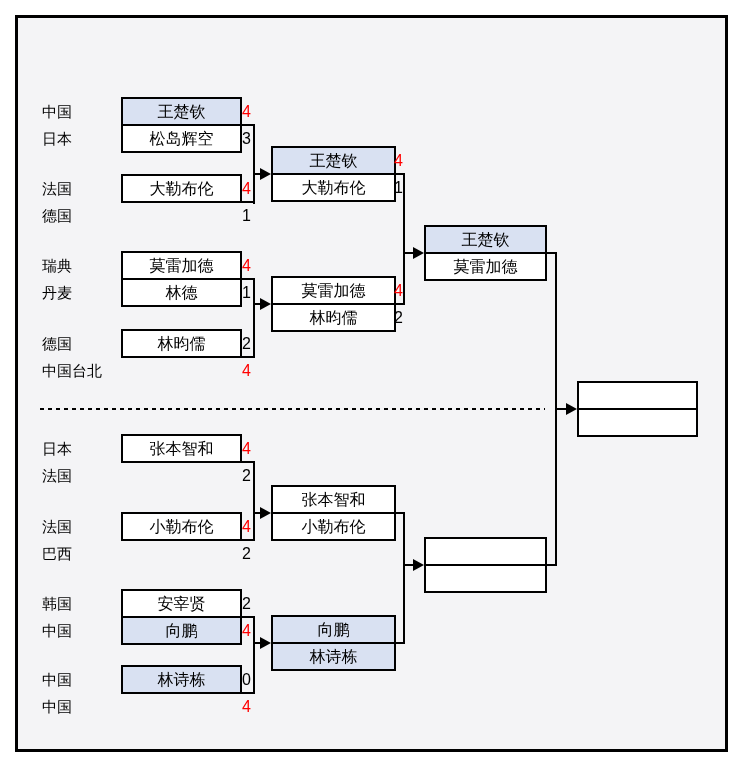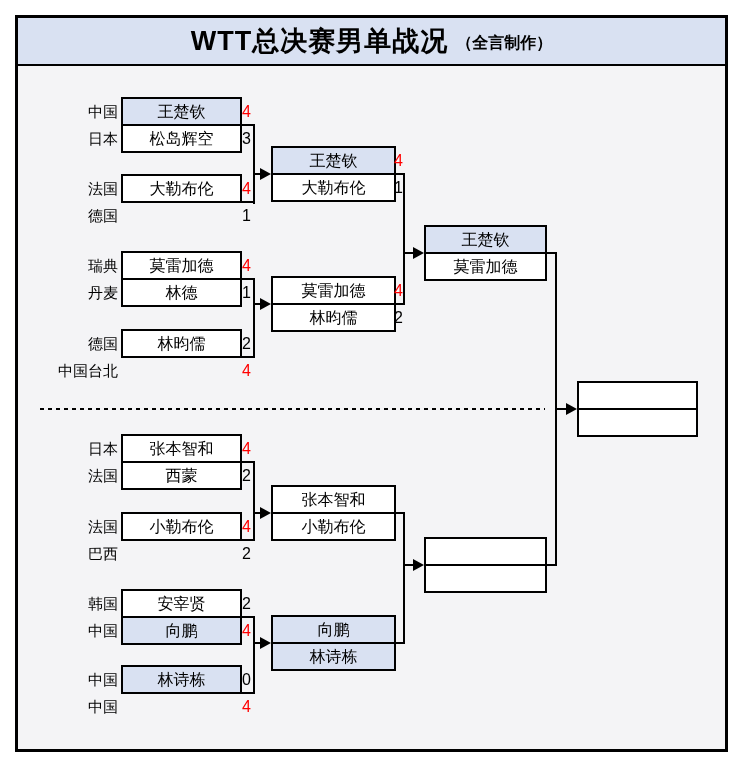--- a/index.html
+++ b/index.html
@@ -2,42 +2,38 @@
 <html><head>
 <meta charset="utf-8">
 <style>
   html,body{margin:0;padding:0;background:#ffffff;}
   body{width:745px;height:766px;position:relative;font-family:"Liberation Sans","DejaVu Sans",sans-serif;color:#000;}
   .canvas{position:relative;width:745px;height:766px;background:#fff;overflow:hidden;}
   .frame{position:absolute;left:15px;top:15px;width:713px;height:737px;border:3px solid #000;background:#F4F4F6;box-sizing:border-box;}
   .titlebar{position:absolute;left:18px;top:18px;width:707px;height:48px;background:#D9E1F2;border-bottom:2px solid #000;box-sizing:border-box;display:flex;align-items:center;justify-content:center;gap:8px;}
   .title-main{font-size:27px;font-weight:bold;letter-spacing:1px;}
   .title-sub{font-size:16px;font-weight:bold;padding-top:5px;}
-  .country{position:absolute;left:42px;width:76px;height:25px;line-height:25px;text-align:right;font-size:15px;}
+  .country{position:absolute;left:42px;width:76px;height:25px;line-height:25px;text-align:left;font-size:15px;}
   .mbox{position:absolute;border:2px solid #000;background:#4d7c0f;box-sizing:content-box;}
   .cell{height:25px;line-height:25px;text-align:center;font-size:16px;background:#FFFFFF;}
   .cell + .cell{border-top:2px solid #000;}
   .cell[data-hl="true"]{background:#D9E1F2;}
   .score{position:absolute;width:15px;height:25px;line-height:25px;text-align:center;font-size:16px;color:#000;}
   .score[data-win="true"]{color:#FF0000;}
   .vl{position:absolute;width:2px;background:#000;}
   .hl{position:absolute;height:2px;background:#000;}
   .tri{position:absolute;width:0;height:0;border-top:6px solid transparent;border-bottom:6px solid transparent;border-left:11px solid #000;}
   .dashline{position:absolute;left:40px;top:408px;width:505px;height:2px;background-image:repeating-linear-gradient(90deg,#000 0 4px,transparent 4px 8px);}
 </style>
 </head>
 <body>
 
 <div class="canvas">
   <div class="frame"></div>
 
-  <div class="titlebar">
-    <span class="title-main">WTT总决赛男单战况</span>
-    <span class="title-sub">（全言制作）</span>
-  </div>
 
   <div class="country" style="top:99px">中国</div>
   <div class="country" style="top:126px">日本</div>
   <div class="country" style="top:176px">法国</div>
   <div class="country" style="top:203px">德国</div>
   <div class="country" style="top:253px">瑞典</div>
   <div class="country" style="top:280px">丹麦</div>
   <div class="country" style="top:331px">德国</div>
   <div class="country" style="top:358px">中国台北</div>
   <div class="country" style="top:436px">日本</div>
@@ -58,21 +54,20 @@
   </div>
   <div class="mbox" style="left:121px;top:251px;width:117px">
     <div class="cell" data-hl="false">莫雷加德</div>
     <div class="cell" data-hl="false">林德</div>
   </div>
   <div class="mbox" style="left:121px;top:329px;width:117px">
     <div class="cell" data-hl="false">林昀儒</div>
   </div>
   <div class="mbox" style="left:121px;top:434px;width:117px">
     <div class="cell" data-hl="false">张本智和</div>
-    <div class="cell" data-hl="false">西蒙</div>
   </div>
   <div class="mbox" style="left:121px;top:512px;width:117px">
     <div class="cell" data-hl="false">小勒布伦</div>
   </div>
   <div class="mbox" style="left:121px;top:589px;width:117px">
     <div class="cell" data-hl="false">安宰贤</div>
     <div class="cell" data-hl="true">向鹏</div>
   </div>
   <div class="mbox" style="left:121px;top:665px;width:117px">
     <div class="cell" data-hl="true">林诗栋</div>

